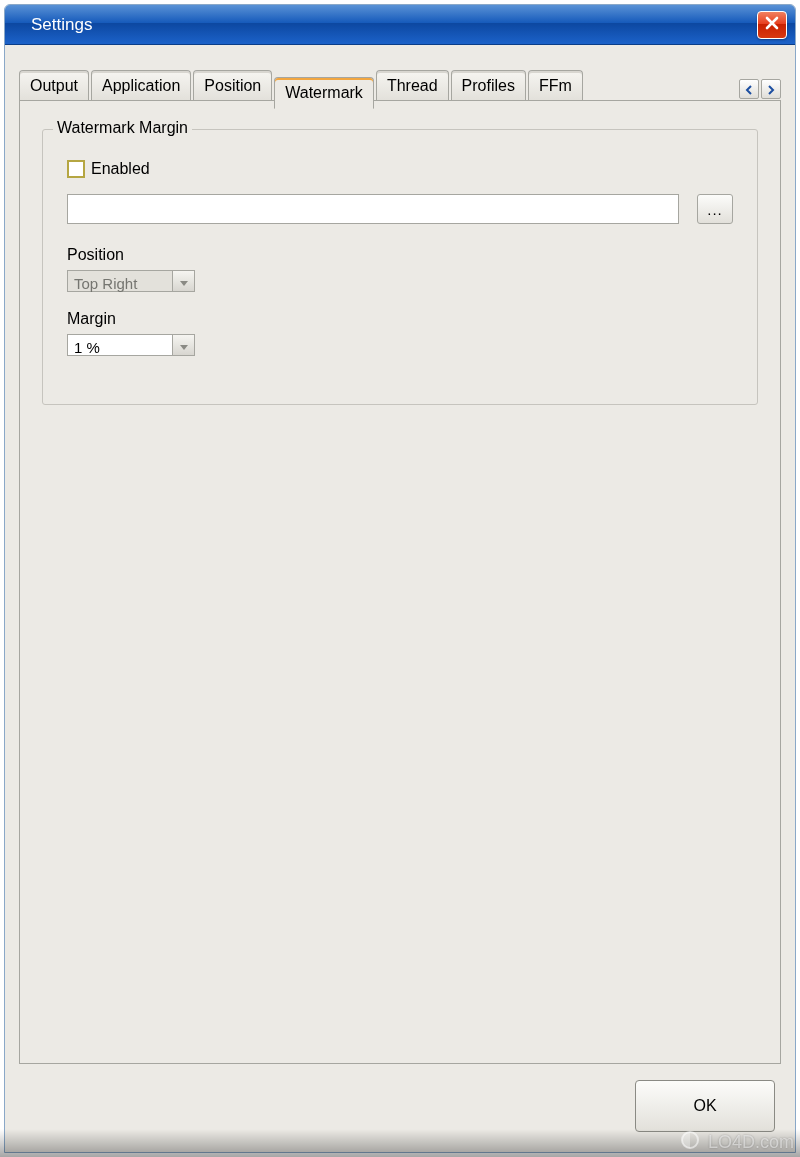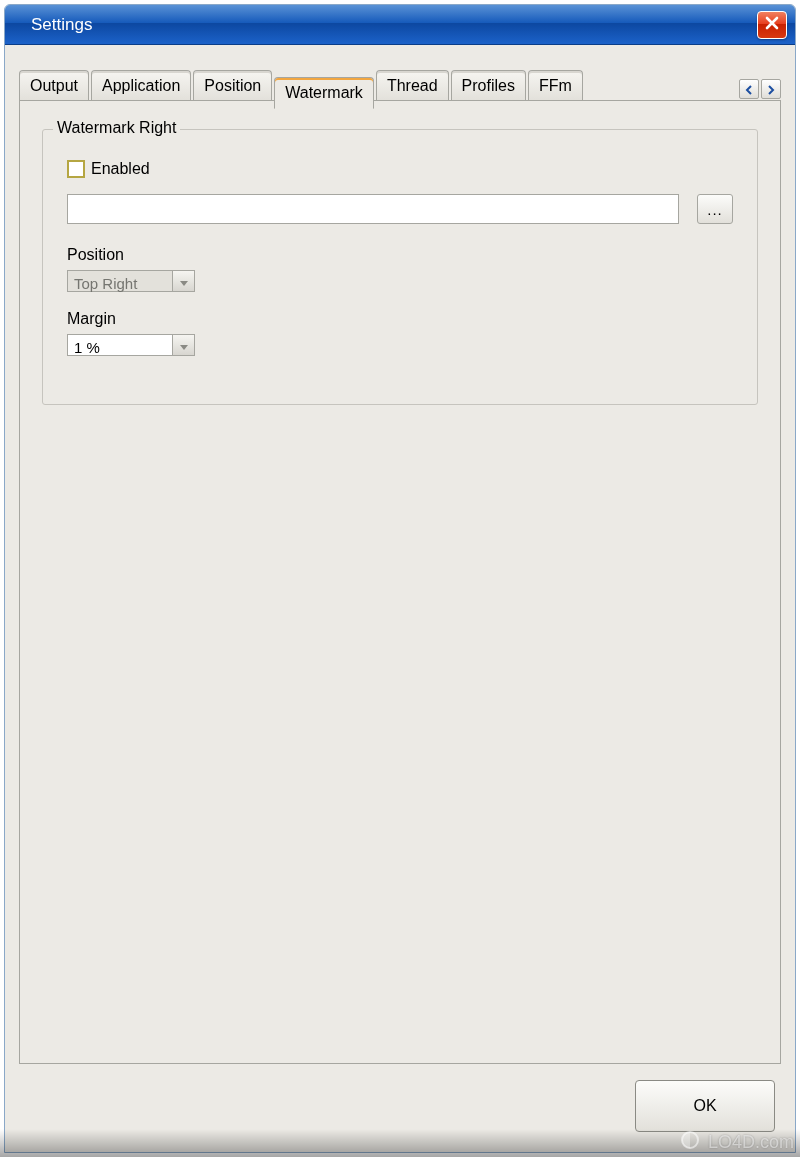--- a/index.html
+++ b/index.html
@@ -241,21 +241,21 @@
         <div class="tab-scroll-btn">
           <span><svg viewBox="0 0 8 10">
                 <path d="M2 1 L6 5 L2 9" fill="none" stroke="#1c4ea0" stroke-width="2"></path>
               </svg></span>
         </div>
       </div>
     </div>
 
     <div class="tab-panel">
       <div class="groupbox">
-        <div class="groupbox-legend">Watermark Right</div>
+        <div class="groupbox-legend">Watermark Margin</div>
 
         <div class="row">
           <div class="checkbox"></div>
           <span class="checkbox-label">Enabled</span>
         </div>
 
         <div class="path-row">
           <input class="path-input" value="" style="">
           <div class="browse-btn">...</div>
         </div>

